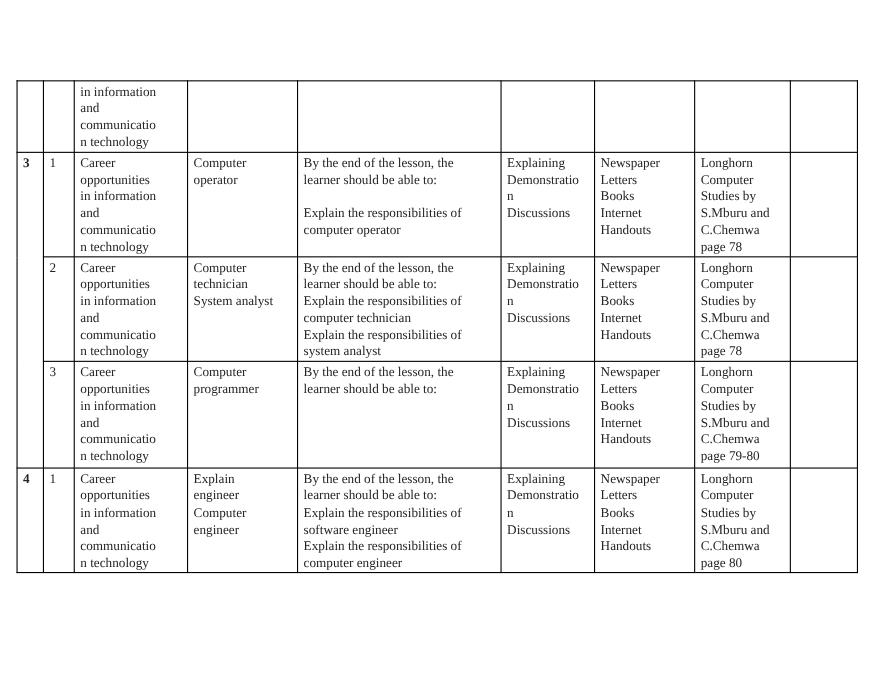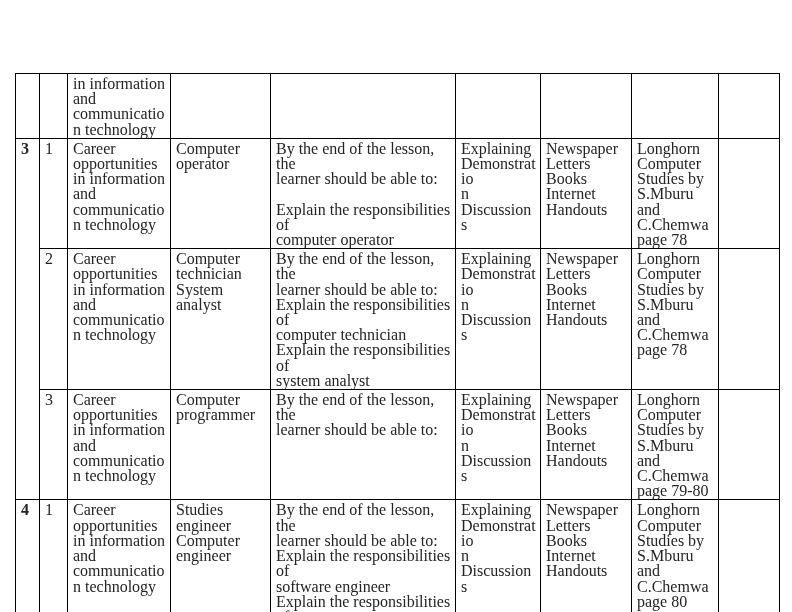--- a/index.html
+++ b/index.html
@@ -26,21 +26,21 @@
     left: 15px;
     top: 73px;
     border-collapse: collapse;
     table-layout: fixed;
     width: 764px;
   }
   table.doc-table td {
     border: 1px solid #000000;
     vertical-align: top;
     padding: 2px 3px 1px 5px;
-    font-size: 16px;
+    font-size: 12px;
     line-height: 15.2px;
     color: #242424;
     white-space: pre-line;
     overflow: hidden;
     word-wrap: break-word;
   }
   td.c-week {
     font-weight: bold;
     padding-left: 6px;
   }
@@ -182,21 +182,21 @@
       </tr>
       <tr class="r4">
         <td class="c-week">4</td>
         <td class="c-lesson">1</td>
         <td class="c-topic">Career
 opportunities
 in information
 and
 communicatio
 n technology</td>
-        <td class="c-subtopic">Studies
+        <td class="c-subtopic">Explain
 engineer
 Computer
 engineer</td>
         <td class="c-objectives">By the end of the lesson, the
 learner should be able to:
 Explain the responsibilities of
 software engineer
 Explain the responsibilities of
 computer engineer</td>
         <td class="c-methods">Explaining

